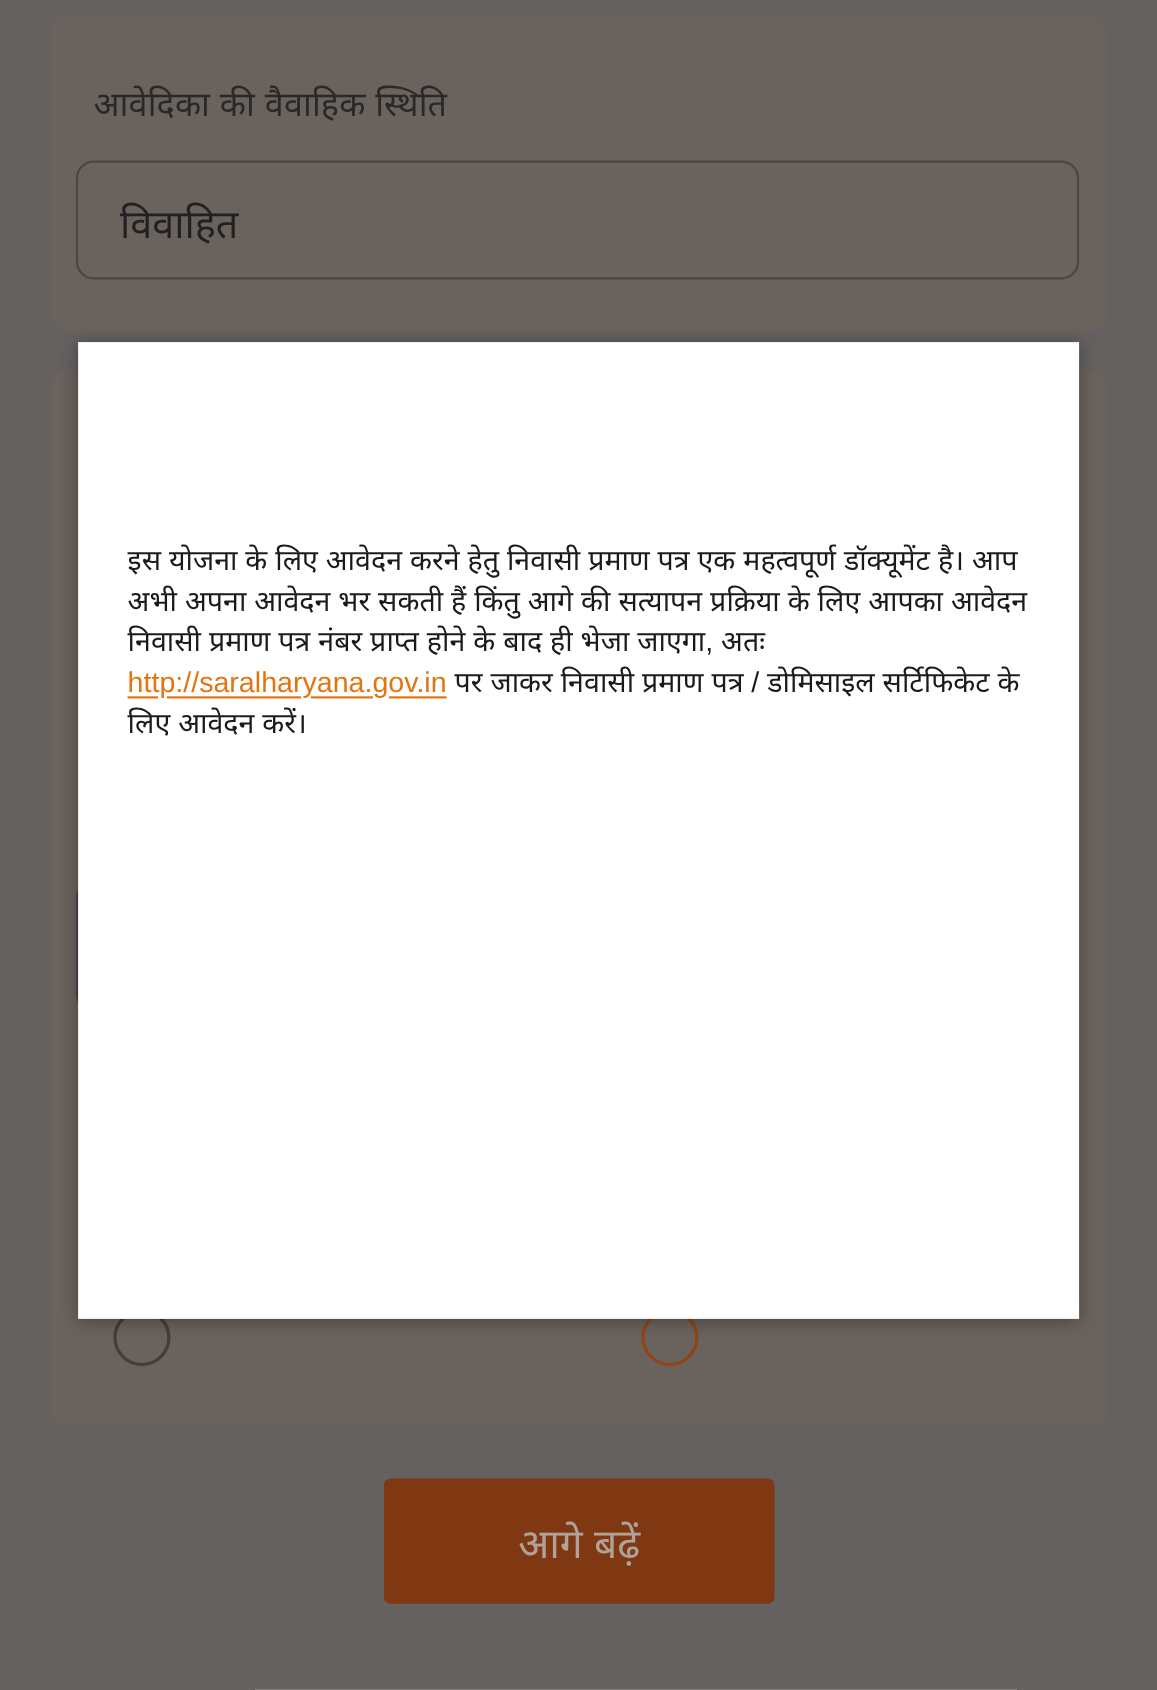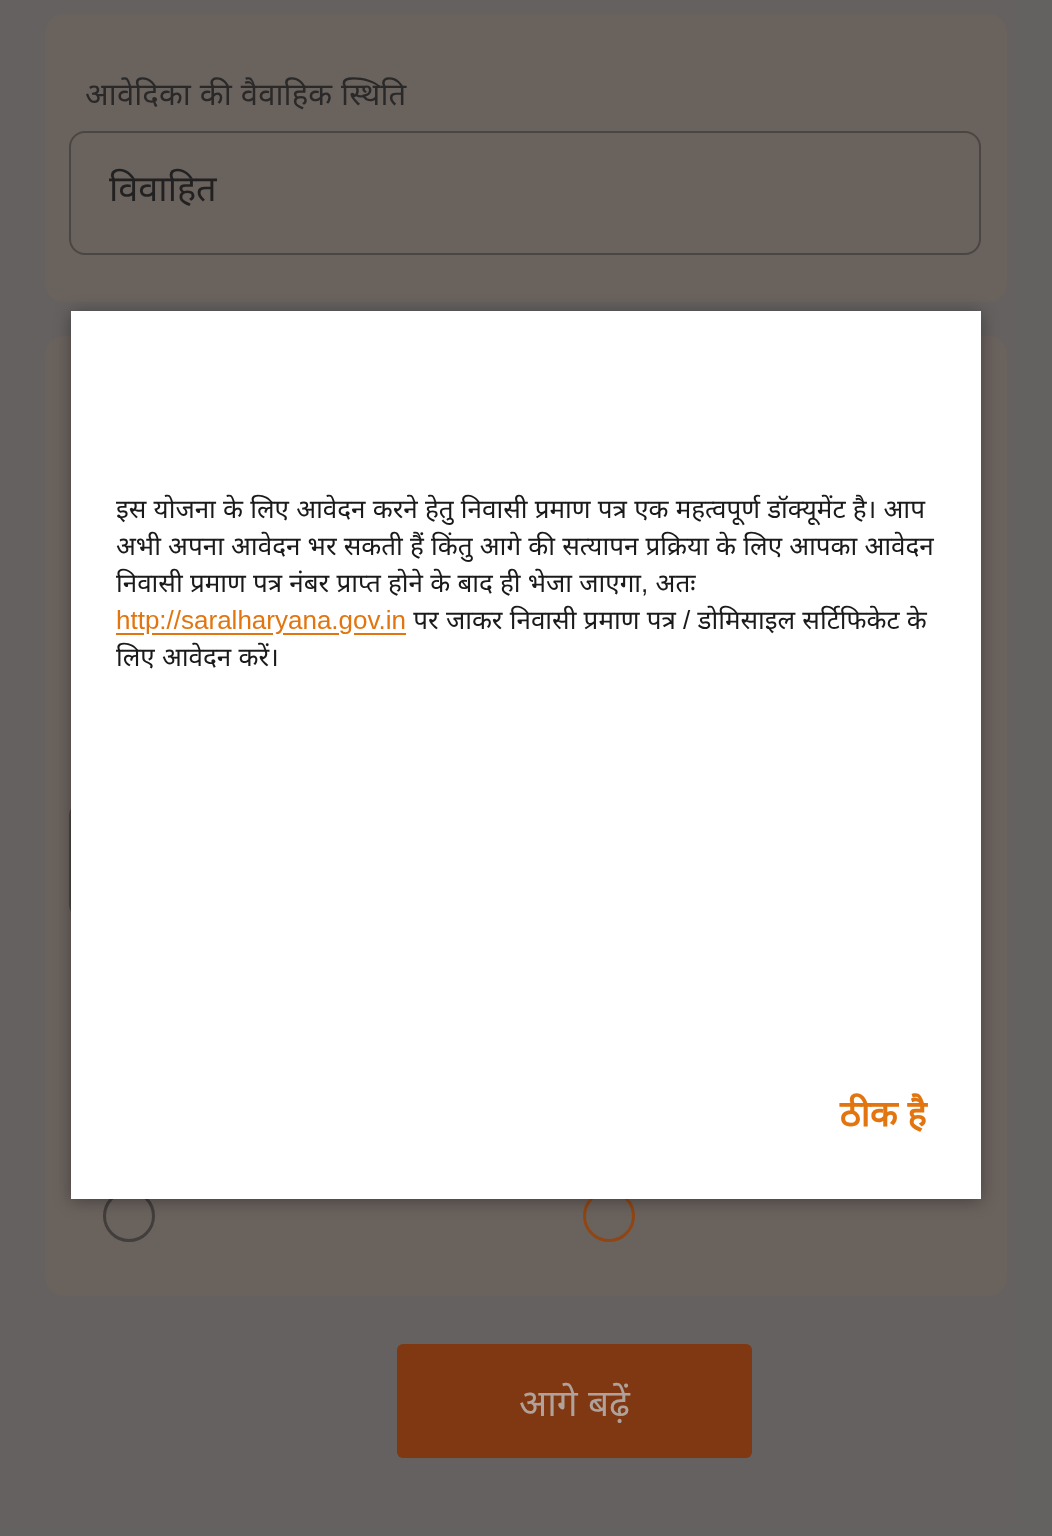--- a/index.html
+++ b/index.html
@@ -44,23 +44,23 @@
     top: 58px;
     font-size: 31px;
     color: #2b2b2b;
     letter-spacing: .2px;
     text-align: right;
   }
 
   .select-box {
     position: absolute;
     left: 24px;
-    top: 117px;
+    top: 132px;
     width: 912px;
-    height: 124px;
+    height: 108px;
     box-sizing: border-box;
     border: 2px solid #5a5653;
     border-radius: 16px;
     background: transparent;
   }
   .select-value {
     position: absolute;
     left: 38px;
     top: 30px;
     font-size: 36px;
@@ -99,21 +99,20 @@
     top: 1344px;
     width: 355px;
     height: 114px;
     background: #a8410a;
     border: none;
     border-radius: 6px;
     color: #f0ddd2;
     font-size: 37px;
     font-family: "Liberation Sans", sans-serif;
     cursor: pointer;
-    margin-left: 48px;
   }
 
   
   .scrim {
     position: absolute;
     inset: 0;
     background: rgba(40, 38, 36, 0.32);
   }
 
   
@@ -185,14 +184,13 @@
 </div>
 
 <div class="scrim"></div>
 
 <div class="dialog">
 
   <div class="dialog-body">
     <span>इस योजना के लिए आवेदन करने हेतु निवासी प्रमाण पत्र एक महत्वपूर्ण डॉक्यूमेंट है। आप अभी अपना आवेदन भर सकती हैं किंतु आगे की सत्यापन प्रक्रिया के लिए आपका आवेदन निवासी प्रमाण पत्र नंबर प्राप्त होने के बाद ही भेजा जाएगा, अतः </span><a class="dialog-link" href="#">http://saralharyana.gov.in</a><span> पर जाकर निवासी प्रमाण पत्र / डोमिसाइल सर्टिफिकेट के लिए आवेदन करें।</span>
   </div>
 
-  <button class="dialog-ok">ठीक है</button>
 </div>
 
 </body></html>

